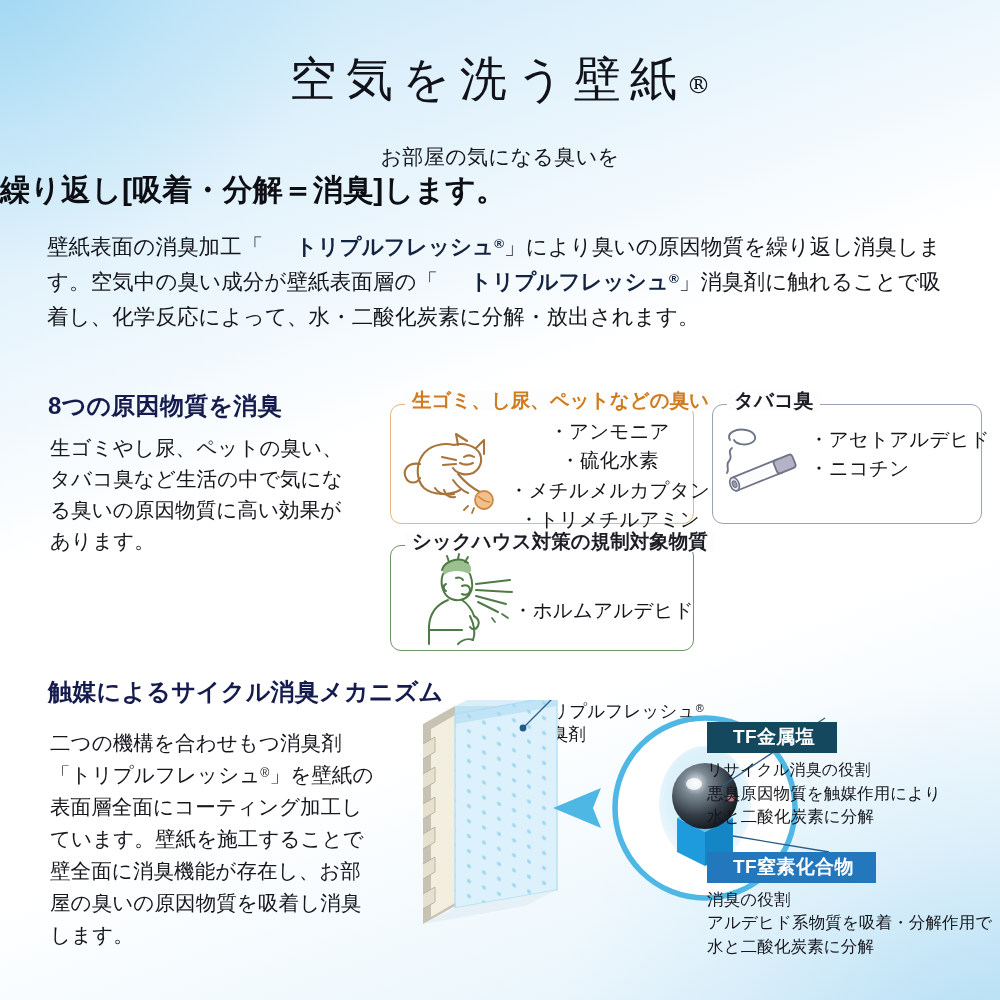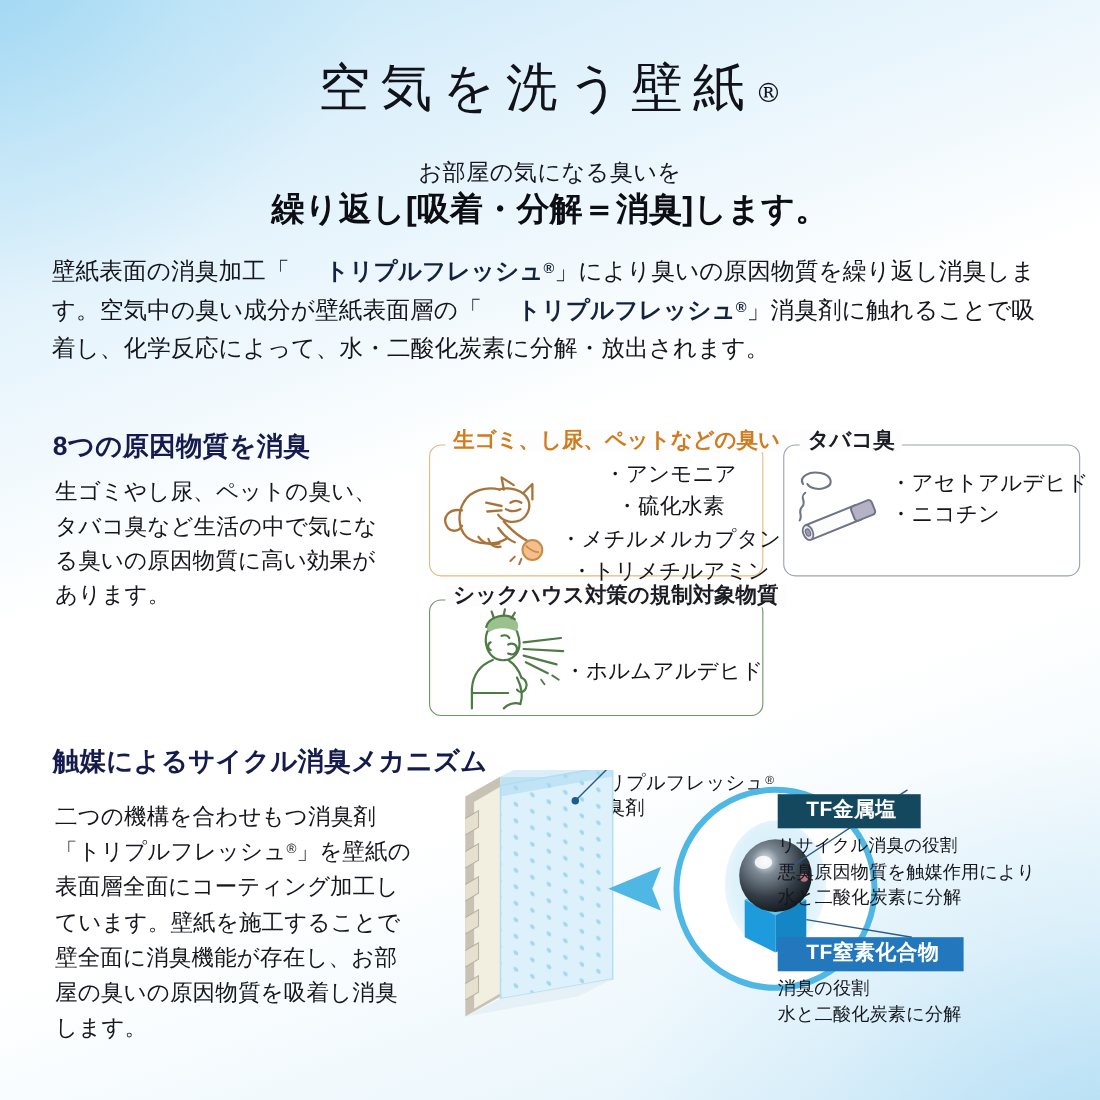--- a/index.html
+++ b/index.html
@@ -24,21 +24,21 @@
     font-family:"DejaVu Serif","Liberation Serif",serif;
     font-size:47px;letter-spacing:.20em;color:#12131a;font-weight:400;
     white-space:nowrap;
   }
   .title .reg{font-size:24px;vertical-align:0.10em;letter-spacing:0;}
   .sub1{
     position:absolute;left:0;right:0;top:143px;text-align:center;
     font-size:21px;color:#16171d;letter-spacing:.02em;
   }
   .sub2{
-    position:absolute;left:0;right:0;top:170px;text-align:center;
+    position:absolute;left:0;right:0;top:170px;text-align:left;
     font-size:30px;font-weight:bold;color:#0d0e13;letter-spacing:.005em;
   }
 
   
   .lead{
     position:absolute;left:47px;top:230px;width:905px;
     font-size:21.5px;line-height:1.62;color:#15161c;letter-spacing:.004em;
   }
   .lead b{font-weight:bold;color:#14233f;margin-left:32px;}
   .lead sup{font-size:.62em;vertical-align:.42em;}
@@ -335,16 +335,17 @@
   <div class="badge" id="badge-metal">TF金属塩</div>
   <div class="dtext" id="txt-metal">
     <div class="hl">リサイクル消臭の役割</div>
     <div class="sm">悪臭原因物質を触媒作用により</div>
     <div class="sm">水と二酸化炭素に分解</div>
   </div>
 
   <div class="badge" id="badge-nitro">TF窒素化合物</div>
   <div class="dtext" id="txt-nitro">
     <div class="sm">消臭の役割</div>
+    <div class="sm">アルデヒド系物質を吸着・分解作用で</div>
     <div class="sm">水と二酸化炭素に分解</div>
   </div>
 
 </div>
 
 </body></html>

